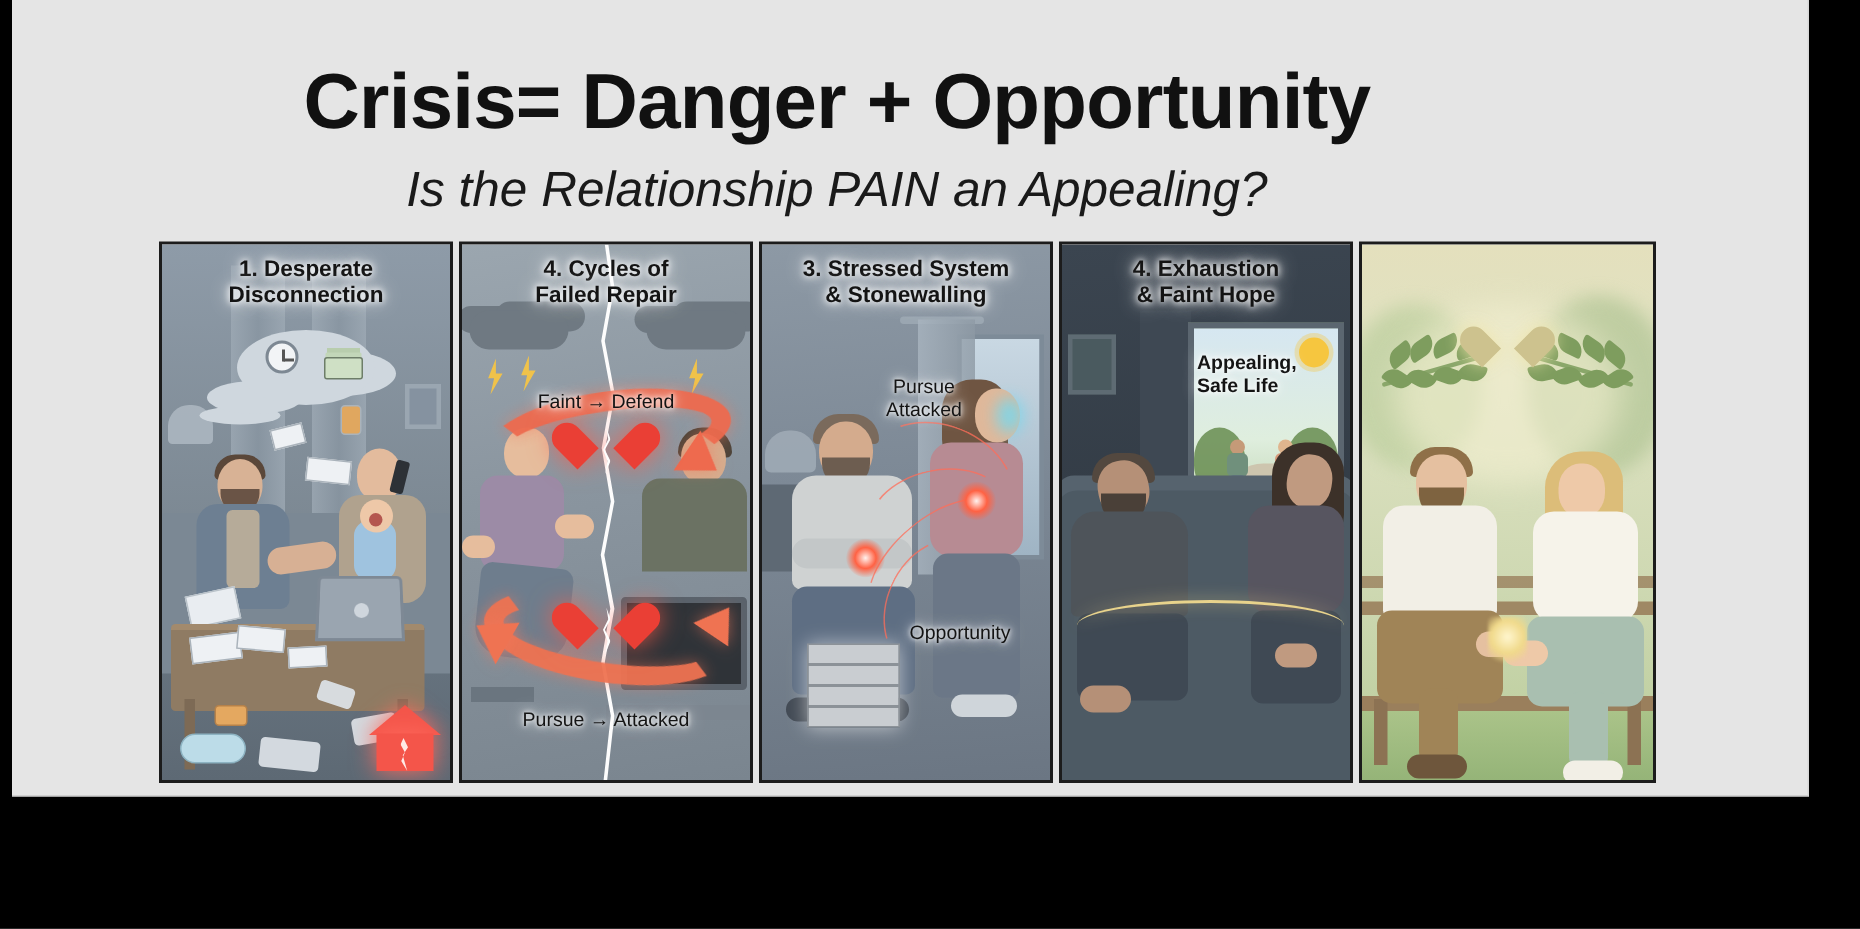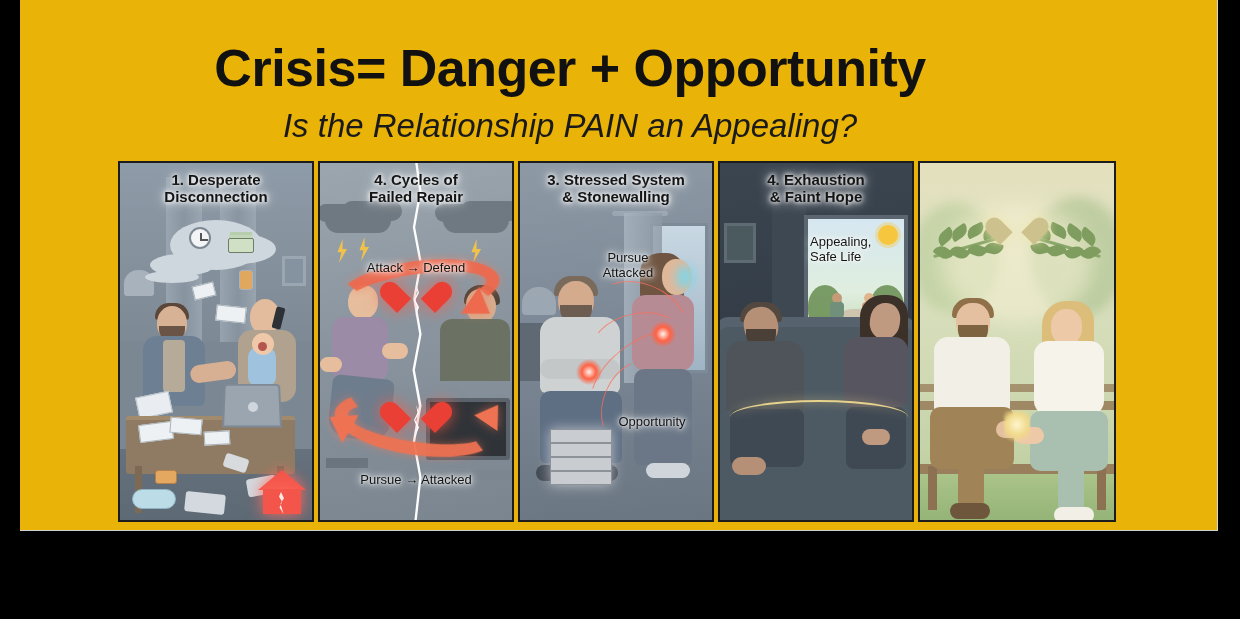--- a/index.html
+++ b/index.html
@@ -6,23 +6,23 @@
   html, body {
     width: 1240px; height: 619px;
     background: #000;
     font-family: "Liberation Sans", sans-serif;
     overflow: hidden;
   }
   #stage { position: relative; width: 1240px; height: 619px; background: #000; }
 
   
   #sheet {
-    position: absolute; left: 20px; top: 0px;
+    position: absolute; left: 8px; top: 0px;
     width: 1198px; height: 531px;
-    background: #eab308;
+    background: #e5e5e5;
     border-right: 1px solid #d7d7d7;
     border-bottom: 1px solid #d0d0d0;
   }
 
   #title {
     position: absolute; left: 0; top: 42px; width: 1100px;
     text-align: center;
     font-size: 52px; font-weight: 700; letter-spacing: -0.5px;
     color: #111; line-height: 1;
     font-family: "Liberation Sans", sans-serif;
@@ -372,21 +372,21 @@
               <div class="hcrack"></div>
           </div>
           <div class="heart bot">
             <div class="hl"></div>
               <div class="hr"></div>
               <div class="hcrack"></div>
           </div>
         </div>
         <div class="ptitle">4. Cycles of
 Failed Repair</div>
-        <div class="plabel" style="left:0;top:98px;width:100%;text-align:center;">Attack → Defend</div>
+        <div class="plabel" style="left:0;top:98px;width:100%;text-align:center;">Faint → Defend</div>
         <div class="plabel" style="left:0;top:310px;width:100%;text-align:center;">Pursue → Attacked</div>
       </div>
 
       <div class="panel p3">
         <div class="scene p3bg">
           <div class="rod"></div>
           <div class="window"></div>
           <div class="curtain"></div>
           <div class="lamp"></div>
           <div class="dresser"></div>
@@ -459,21 +459,21 @@
             <div class="hair"></div>
               <div class="head"></div>
               <div class="body"></div>
             <div class="legs"></div>
               <div class="hands"></div>
           </div>
           <div class="thread"></div>
         </div>
         <div class="ptitle">4. Exhaustion
 &amp; Faint Hope</div>
-        <div class="plabel" style="left:90px;top:72px;width:82px;text-align:left;">Appealing,
+        <div class="plabel" style="left:90px;top:72px;width:82px;text-align:left;font-weight:bold;">Appealing,
 Safe Life</div>
       </div>
 
       <div class="panel panel-5 p5">
         <div class="scene p5bg">
           <div class="blur1"></div>
             <div class="blur2"></div>
             <div class="glowc"></div>
           <div class="branch l">
             <div class="stem"></div>

